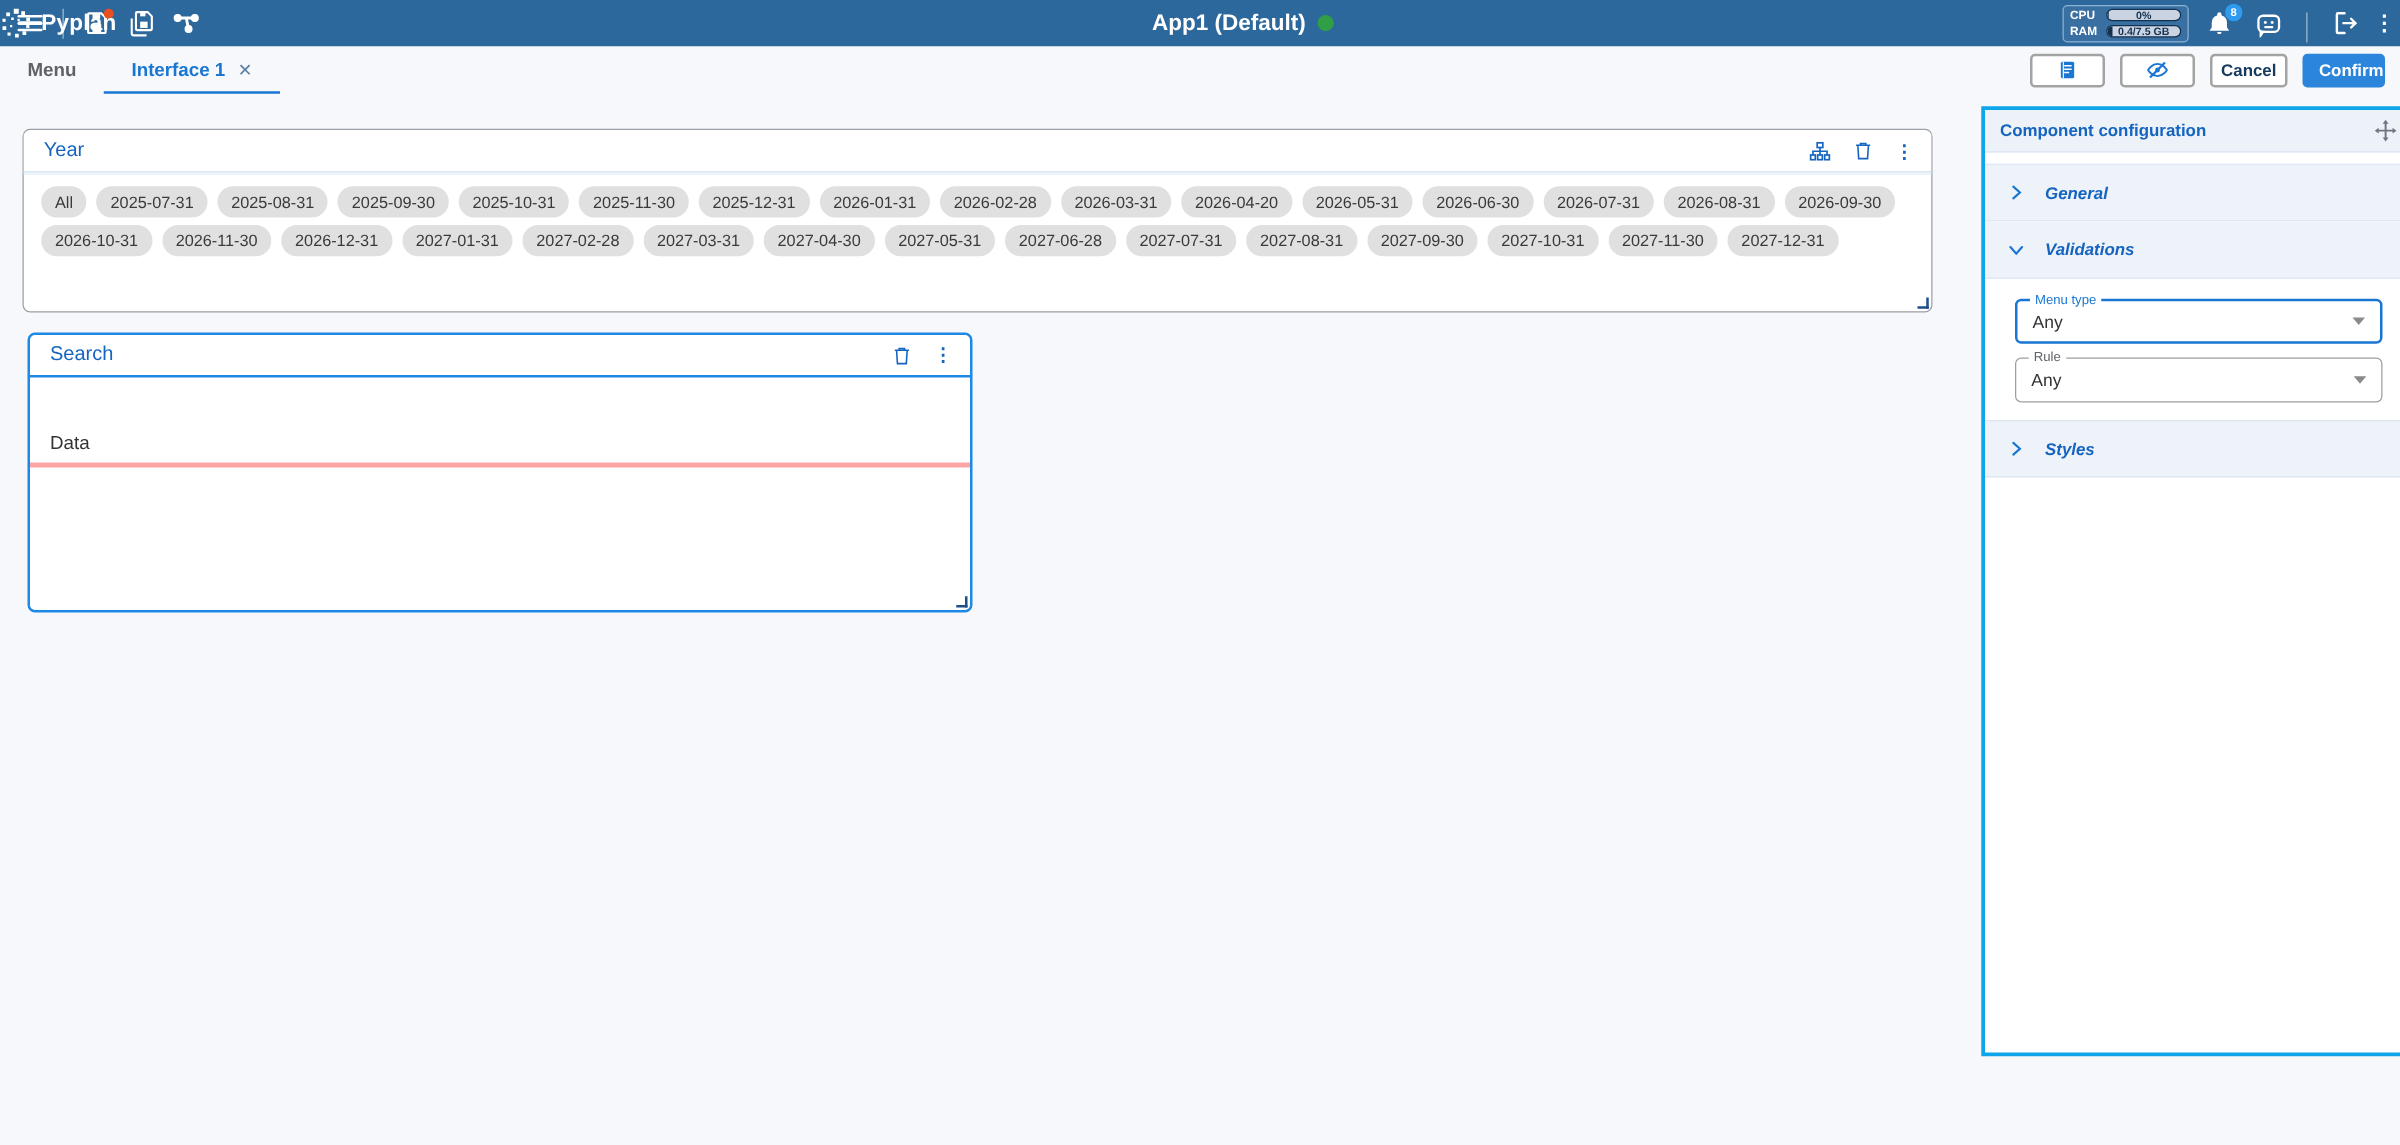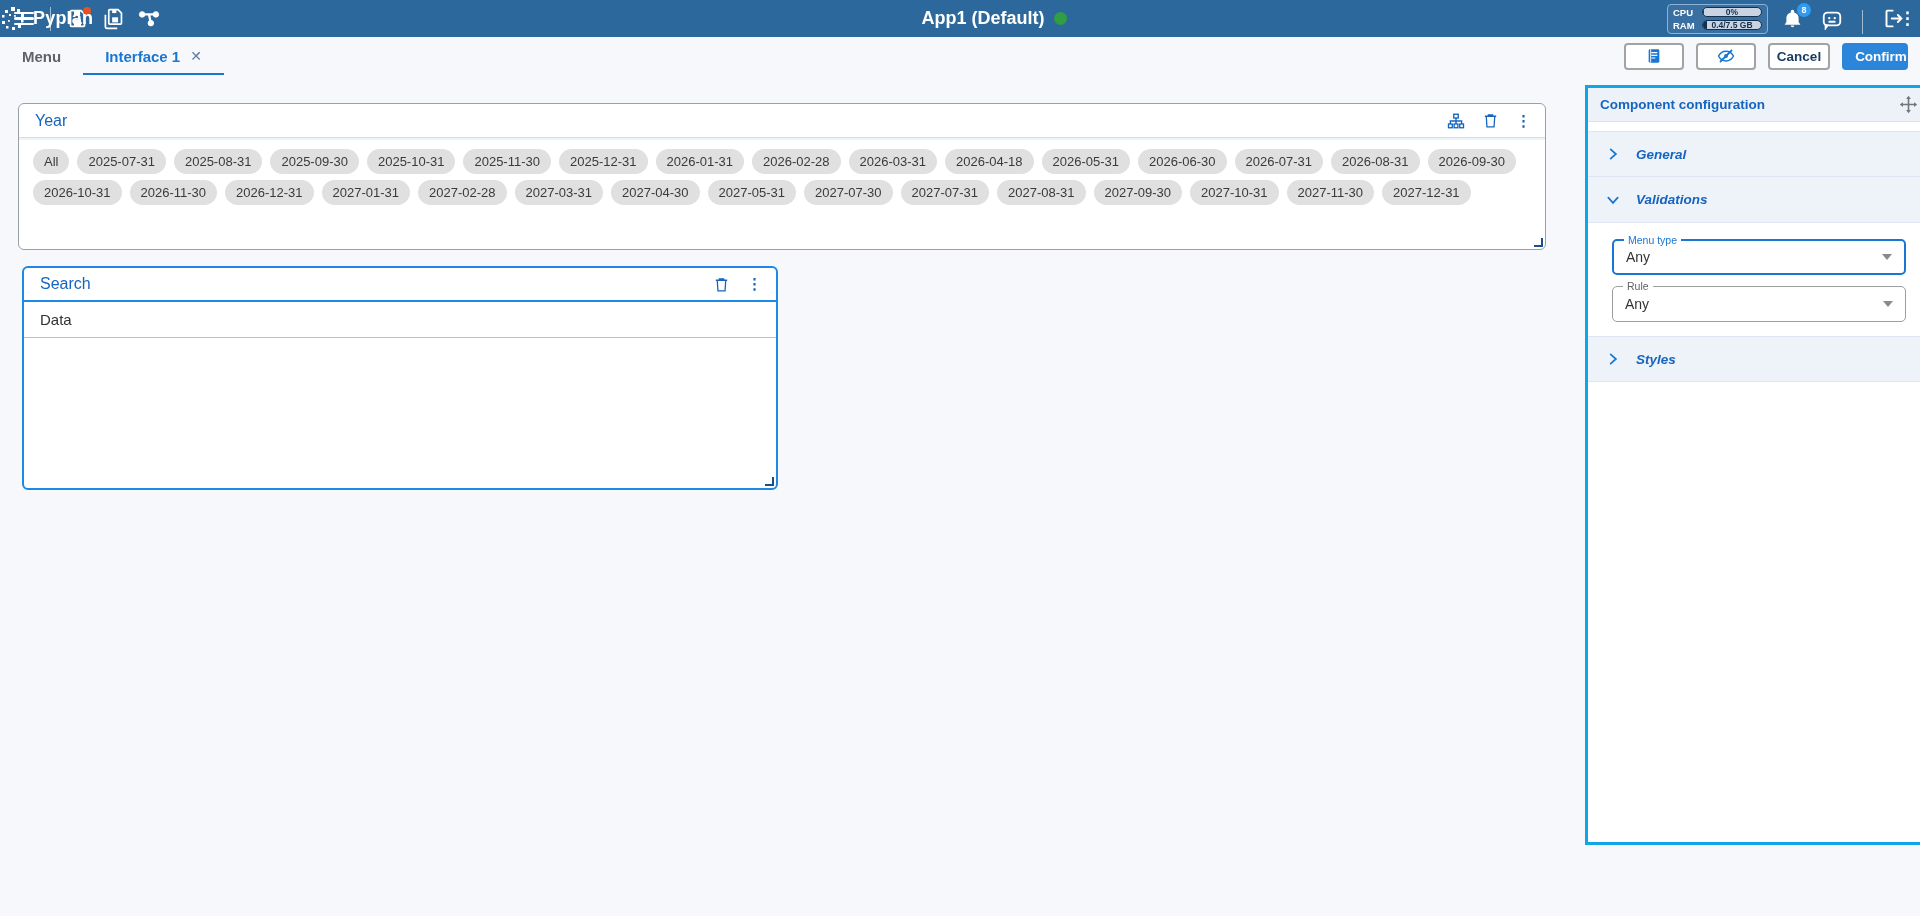--- a/index.html
+++ b/index.html
@@ -12,21 +12,21 @@
   .icon-btn { width:32px; height:30px; display:flex; align-items:center; justify-content:center; cursor:pointer; position:relative; }
   .vdiv { width:1px; height:24px; background:rgba(255,255,255,.55); margin:0 6px; }
   .hamburger span { display:block; width:20px; height:2.5px; background:#fff; border-radius:2px; margin:3px 0; }
   .unsaved-dot { position:absolute; top:3px; right:2px; width:8px; height:8px; border-radius:50%; background:#e8501f; }
   .tb-center { position:absolute; left:0; right:0; top:0; height:37px; display:flex; align-items:center; justify-content:space-between; gap:14px; pointer-events:none; }
   .tb-center > * { pointer-events:auto; }
   .brand { display:flex; align-items:center; gap:7px; font-size:18px; font-weight:bold; letter-spacing:.2px; }
   .app-title { font-size:18px; font-weight:bold; display:flex; align-items:center; gap:9px; }
   .status-dot { width:13px; height:13px; border-radius:50%; background:#2f9e44; display:inline-block; }
   .kebab { color:#fff; font-size:17px; font-weight:bold; line-height:1; cursor:pointer; padding:0 4px; }
-  .tb-right { margin-left:auto; display:flex; align-items:flex-end; gap:8px; padding-right:11px; }
+  .tb-right { margin-left:auto; display:flex; align-items:flex-end; gap:8px; padding-right:28px; }
   .sys-widget { border:1px solid #8cb2d6; border-radius:4px; padding:2px 5px; display:flex; flex-direction:column; gap:2px; background:rgba(255,255,255,.06); }
   .sys-row { display:flex; align-items:center; gap:5px; }
   .sys-label { font-size:9.5px; font-weight:bold; width:24px; }
   .sys-bar { width:60px; height:10px; background:#c9d3e2; border:1px solid #12314f; border-radius:5px; position:relative; overflow:hidden; }
   .sys-fill { position:absolute; left:0; top:0; bottom:0; background:#12314f; }
   .sys-text { position:absolute; inset:0; font-size:8.5px; font-weight:bold; color:#12314f; display:flex; align-items:center; justify-content:center; }
   .badge { position:absolute; top:-1px; right:-3px; min-width:14px; height:14px; border-radius:7px; background:#2e9bf0; color:#fff; font-size:9px; font-weight:bold; display:flex; align-items:center; justify-content:center; padding:0 3px; }
 
   
   .tabrow { position:absolute; left:0; top:37px; width:1920px; height:38px; display:flex; align-items:center; }
@@ -46,21 +46,21 @@
   .panel-search { left:22px; top:266px; width:756px; height:224px; border:2px solid #1e88e5; }
   .panel-head { height:34px; display:flex; align-items:center; padding:0 12px 0 16px; }
   .panel-title { font-size:16px; color:#1565c0; }
   .panel-head-icons { margin-left:auto; display:flex; align-items:center; gap:14px; }
   .p-ico { width:20px; height:20px; display:flex; align-items:center; justify-content:center; cursor:pointer; }
   .kebab-blue { color:#1565c0; font-size:15px; font-weight:bold; cursor:pointer; padding:0 2px; }
   .head-sep-year { border-bottom:1px solid #cfe0f0; box-shadow:0 2px 0 #ecf4fb; }
   .head-sep-search { border-bottom:2px solid #1e88e5; }
   .chips { padding:8px 10px; display:flex; flex-wrap:wrap; }
   .chip { background:#e0e0e0; color:#3a3a3a; font-size:13px; line-height:1; padding:6px 11px; border-radius:14px; margin:3px 4px; cursor:pointer; white-space:nowrap; }
-  .list-item { height:36px; display:flex; align-items:center; padding:0 16px; font-size:15px; color:#333; border-bottom:1px solid #fca5a5; cursor:pointer; }
+  .list-item { height:36px; display:flex; align-items:center; padding:0 16px; font-size:15px; color:#333; border-bottom:4px solid #fca5a5; cursor:pointer;margin-top:36px; }
   .resize-corner { position:absolute; right:2px; bottom:2px; width:9px; height:9px; border-right:2px solid #1b4f8a; border-bottom:2px solid #1b4f8a; cursor:nwse-resize; }
 
   
   .sidebar { position:absolute; left:1585px; top:85px; width:348px; height:760px; background:#fff; border:3px solid #0ea5e9; }
   .sb-head { height:34px; background:#edf1f8; border-bottom:1px solid #d9e4f1; display:flex; align-items:center; padding:0 12px; }
   .sb-title { font-size:13.5px; font-weight:bold; color:#1565c0; }
   .sb-move { margin-left:auto; cursor:grab; display:flex; }
   .sb-section { height:46px; background:#eef2f9; border-top:1px solid #dde6f2; border-bottom:1px solid #dde6f2; display:flex; align-items:center; gap:16px; padding:0 18px; cursor:pointer; }
   .sb-section-label { font-size:13.5px; font-weight:bold; color:#1565c0;font-style:italic; }
   .sb-gap { height:9px; }
@@ -236,35 +236,35 @@
       <span class="chip">All</span>
       <span class="chip">2025-07-31</span>
       <span class="chip">2025-08-31</span>
       <span class="chip">2025-09-30</span>
       <span class="chip">2025-10-31</span>
       <span class="chip">2025-11-30</span>
       <span class="chip">2025-12-31</span>
       <span class="chip">2026-01-31</span>
       <span class="chip">2026-02-28</span>
       <span class="chip">2026-03-31</span>
-      <span class="chip">2026-04-18</span>
+      <span class="chip">2026-04-20</span>
       <span class="chip">2026-05-31</span>
       <span class="chip">2026-06-30</span>
       <span class="chip">2026-07-31</span>
       <span class="chip">2026-08-31</span>
       <span class="chip">2026-09-30</span>
       <span class="chip">2026-10-31</span>
       <span class="chip">2026-11-30</span>
       <span class="chip">2026-12-31</span>
       <span class="chip">2027-01-31</span>
       <span class="chip">2027-02-28</span>
       <span class="chip">2027-03-31</span>
       <span class="chip">2027-04-30</span>
       <span class="chip">2027-05-31</span>
-      <span class="chip">2027-07-30</span>
+      <span class="chip">2027-06-28</span>
       <span class="chip">2027-07-31</span>
       <span class="chip">2027-08-31</span>
       <span class="chip">2027-09-30</span>
       <span class="chip">2027-10-31</span>
       <span class="chip">2027-11-30</span>
       <span class="chip">2027-12-31</span>
     </div>
   <div class="resize-corner"></div>
 </div>
 

